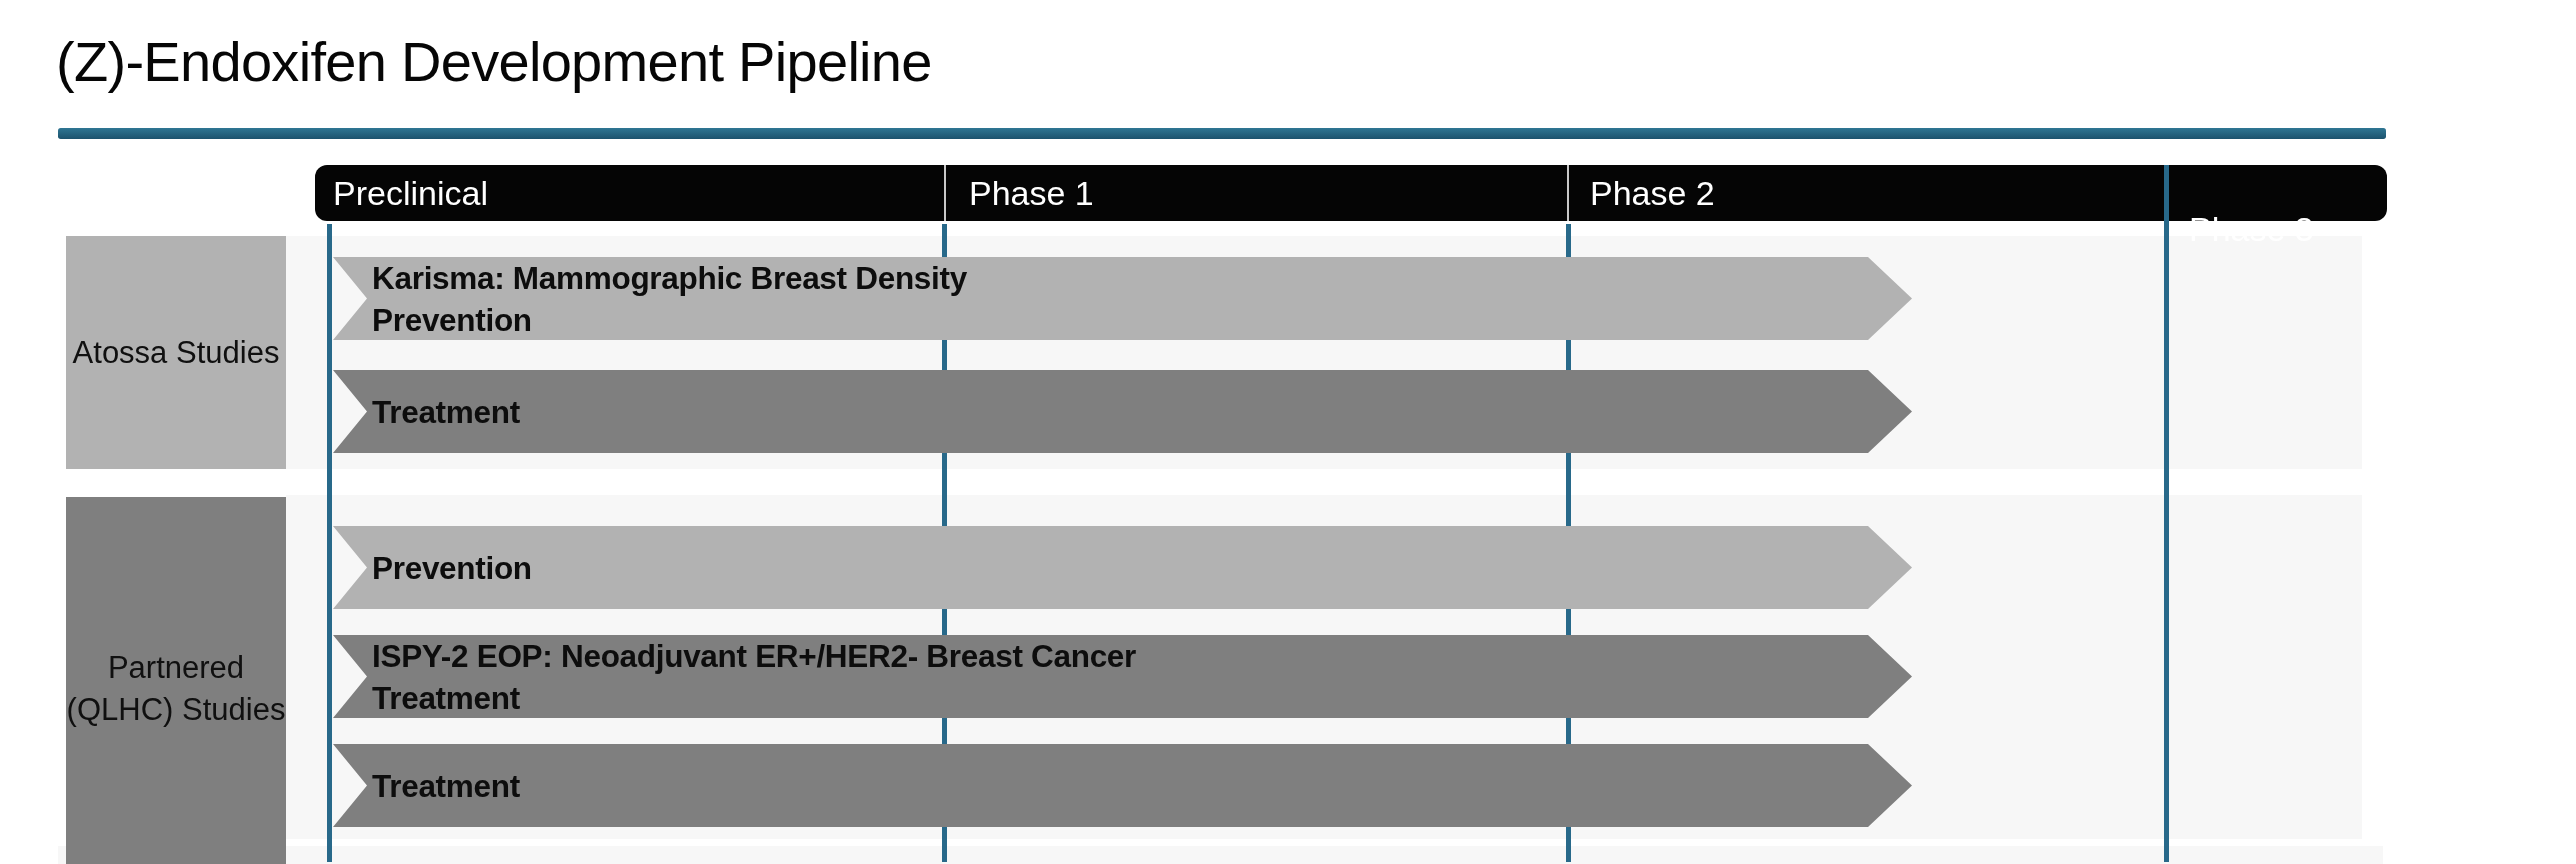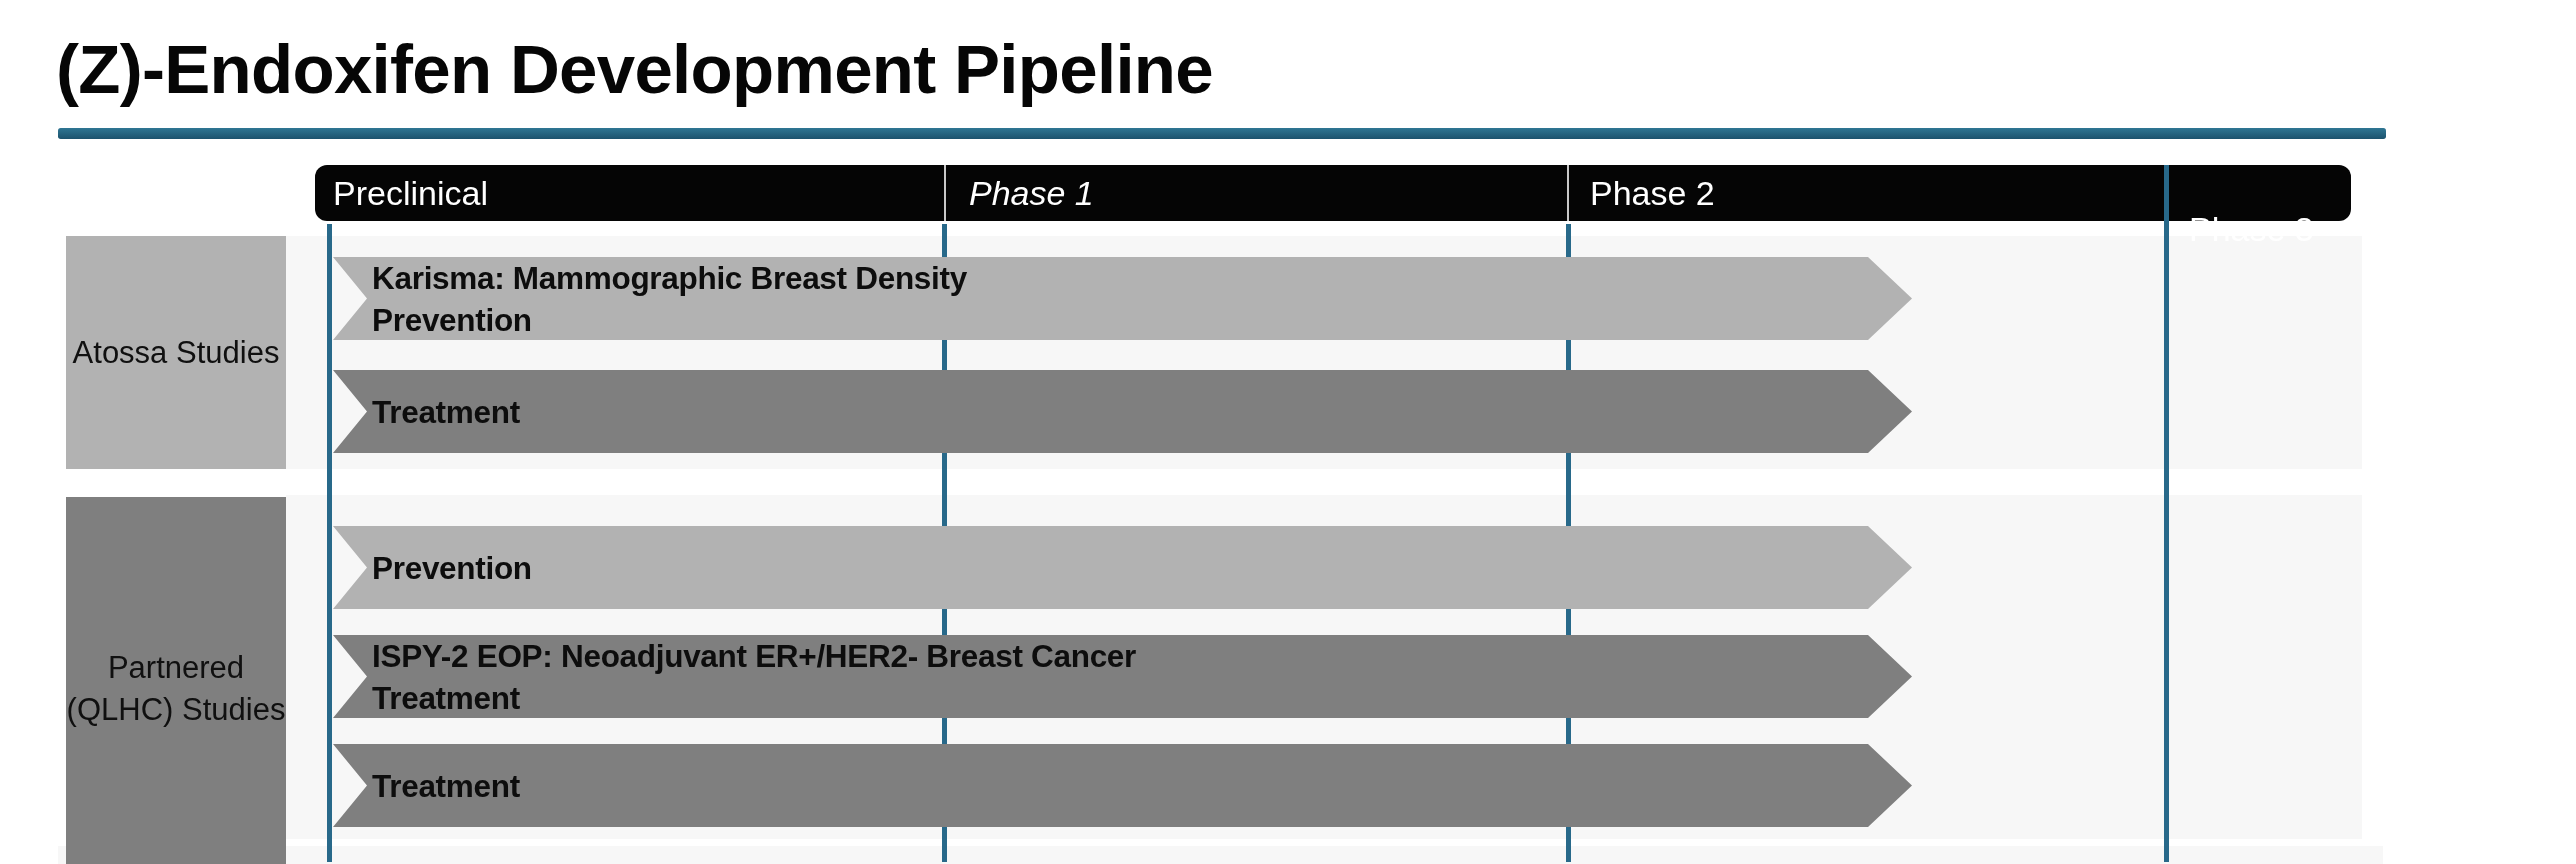--- a/index.html
+++ b/index.html
@@ -4,21 +4,21 @@
 <style>
   html,body { margin:0; padding:0; background:#ffffff; }
   #canvas {
     position:relative; width:2576px; height:864px; overflow:hidden;
     background:#ffffff; font-family:"Liberation Sans", sans-serif;
   }
 
   
   .title {
     position:absolute; left:56px; top:29.5px;
-    font-size:69px; font-weight:700; letter-spacing:-0.7px;
+    font-size:56px; font-weight:400; letter-spacing:-0.7px;
     color:var(--title-text); white-space:nowrap; line-height:1.15;
   }
   .rule {
     position:absolute; left:58px; top:128px; width:2328px; height:10.7px;
     background:linear-gradient(180deg, var(--rule-top) 0%, var(--rule-bottom) 100%);
     border-radius:2.7px;
   }
 
   
   .band { position:absolute; background:var(--band); z-index:1; }
@@ -29,29 +29,29 @@
   
   .vline { position:absolute; width:5.4px; background:var(--teal); z-index:4; }
   .vline.v1 { left:327px;  top:224px; height:638px; }
   .vline.v2 { left:942px; top:224px; height:638px; }
   .vline.v3 { left:1566px; top:224px; height:638px; }
   .vline.v4 { left:2164px; top:165px; height:697px; }
 
   
   .phase-bar {
     position:absolute; left:315px; top:165px; width:2036px; height:56px;
-    background:var(--bar-bg); border-radius:12px; z-index:3;
+    background:var(--bar-bg); border-radius:12px; z-index:3;padding-left:36px;
   }
   .phase-label {
     position:absolute; top:0; height:100%;
     display:flex; align-items:center;
     font-size:34px; color:var(--bar-text); white-space:nowrap;
   }
   .phase-label.p0 { left:18px; }
-  .phase-label.p1 { left:654px;font-style:italic; }
+  .phase-label.p1 { left:654px; }
   .phase-label.p2 { left:1275px; }
   .phase-label.p3 { left:1874px;margin-top:36px; }
   .bar-divider { position:absolute; top:0; width:2px; height:100%; background:#c9c9c9; }
   .bar-divider.d1 { left:629px; }
   .bar-divider.d2 { left:1252px; }
 
   
   .side-label {
     position:absolute; left:66px; width:220px; z-index:5;
     display:flex; flex-direction:column; align-items:center; justify-content:center;

